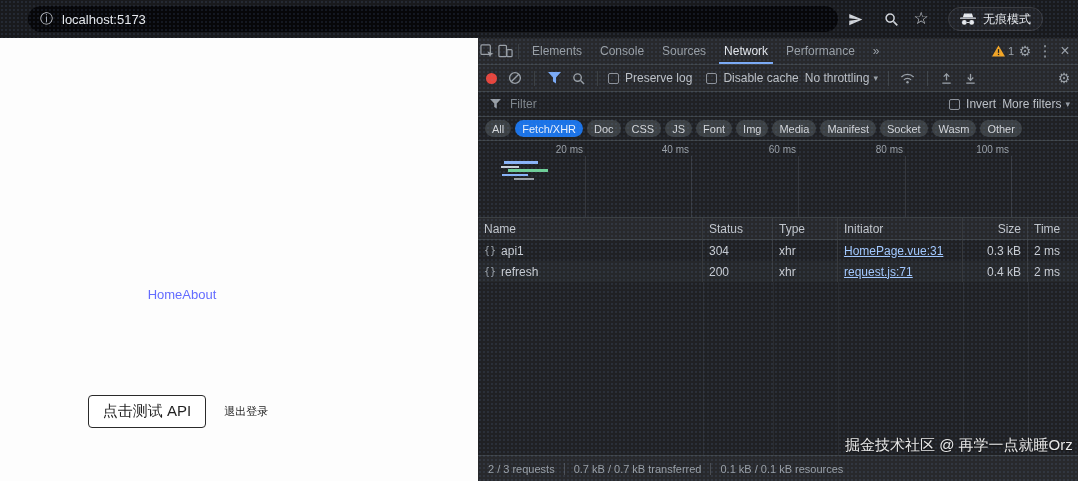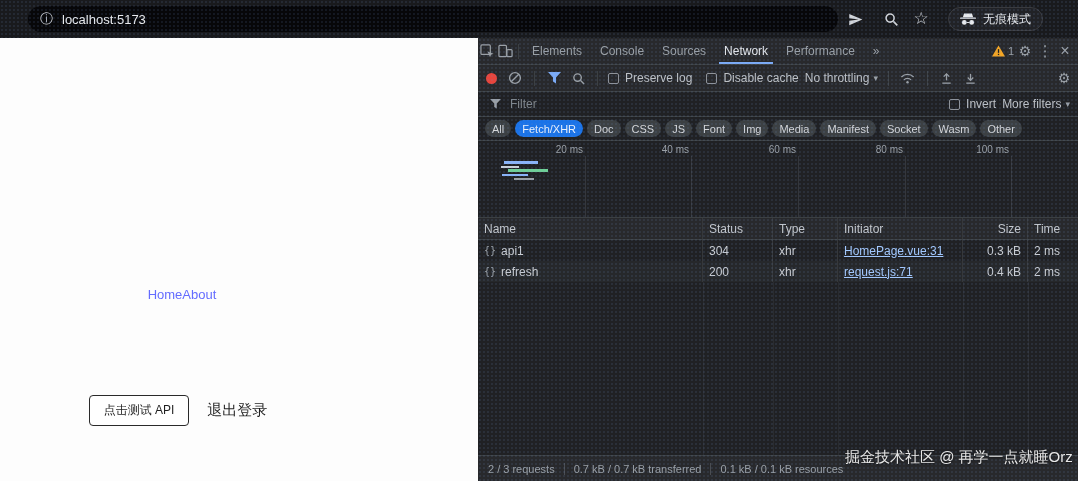--- a/index.html
+++ b/index.html
@@ -20,22 +20,22 @@
 
   
   .page{position:absolute;left:0;top:38px;width:478px;height:453px;background:#fdfdfd}
   .page-nav{position:absolute;left:0;top:249px;width:364px;text-align:center;font-size:13px}
   .page-nav a{color:#646cff;text-decoration:none}
   .page-title{position:absolute;left:0;top:288px;width:364px;text-align:center;
               font-size:38px;font-weight:bold;color:#2c3e50;letter-spacing:2px}
   .page-btns{position:absolute;left:0;top:357px;width:364px;display:flex;justify-content:center;
              align-items:center;gap:10px}
   .btn-outline{background:#fff;border:1px solid #2a2a2a;border-radius:4px;padding:6px 14px;
-               font-size:12px;color:#1f1f1f;font-family:"Liberation Sans",sans-serif;cursor:pointer}
-  .btn-plain{background:transparent;border:none;padding:6px 8px;font-size:15px;color:#1f1f1f;
+               font-size:15px;color:#1f1f1f;font-family:"Liberation Sans",sans-serif;cursor:pointer}
+  .btn-plain{background:transparent;border:none;padding:6px 8px;font-size:11px;color:#1f1f1f;
              font-family:"Liberation Sans",sans-serif;cursor:pointer}
 
   
   .devtools{position:absolute;left:478px;top:38px;width:600px;height:443px;background:#202124;
             color:#bdc1c6;font-size:12px}
   .bar{position:absolute;left:0;width:600px;display:flex;align-items:center;
        border-bottom:1px solid #3c4043;background:#28292c}
   .tabbar{top:0;height:27px}
   .toolbar2{top:27px;height:27px;gap:6px;padding:0 5px}
   .filterbar{top:54px;height:25px;background:#202124;gap:6px;padding:0 8px}
@@ -85,21 +85,21 @@
   .c4{width:65px;justify-content:flex-end;padding-right:6px}.c5{width:50px;border-right:none}
   .braces{font-family:"DejaVu Sans Mono",monospace;font-size:10px;color:#9aa0a6;margin-right:5px}
   .ilink{color:#a3c9ff;text-decoration:underline;cursor:pointer}
   .bodydiv{position:absolute;top:244px;bottom:26px;width:1px;background:#2a2c30}
 
   .statusbar{position:absolute;left:0;top:417px;width:600px;height:26px;background:#28292c;
              border-top:1px solid #3c4043;display:flex;align-items:center;padding:0 10px;
              color:#9aa0a6;font-size:11px}
   .sep{width:1px;height:12px;background:#4a4d52;margin:0 9px}
 
-  .watermark{position:absolute;left:845px;top:448px;color:#e8e8e8;font-size:15px;z-index:60;
+  .watermark{position:absolute;left:845px;top:436px;color:#e8e8e8;font-size:15px;z-index:60;
              text-shadow:0 1px 2px rgba(0,0,0,.6);white-space:nowrap}
 
   
   .dots{position:absolute;pointer-events:none;z-index:50;
         background-image:radial-gradient(circle,rgba(110,140,200,0.13) 1px,transparent 1.4px);
         background-size:4px 4px}
   .dots.top{left:0;top:0;width:1078px;height:38px}
   .dots.dt{left:478px;top:38px;width:600px;height:443px}
 
   svg{display:block}

